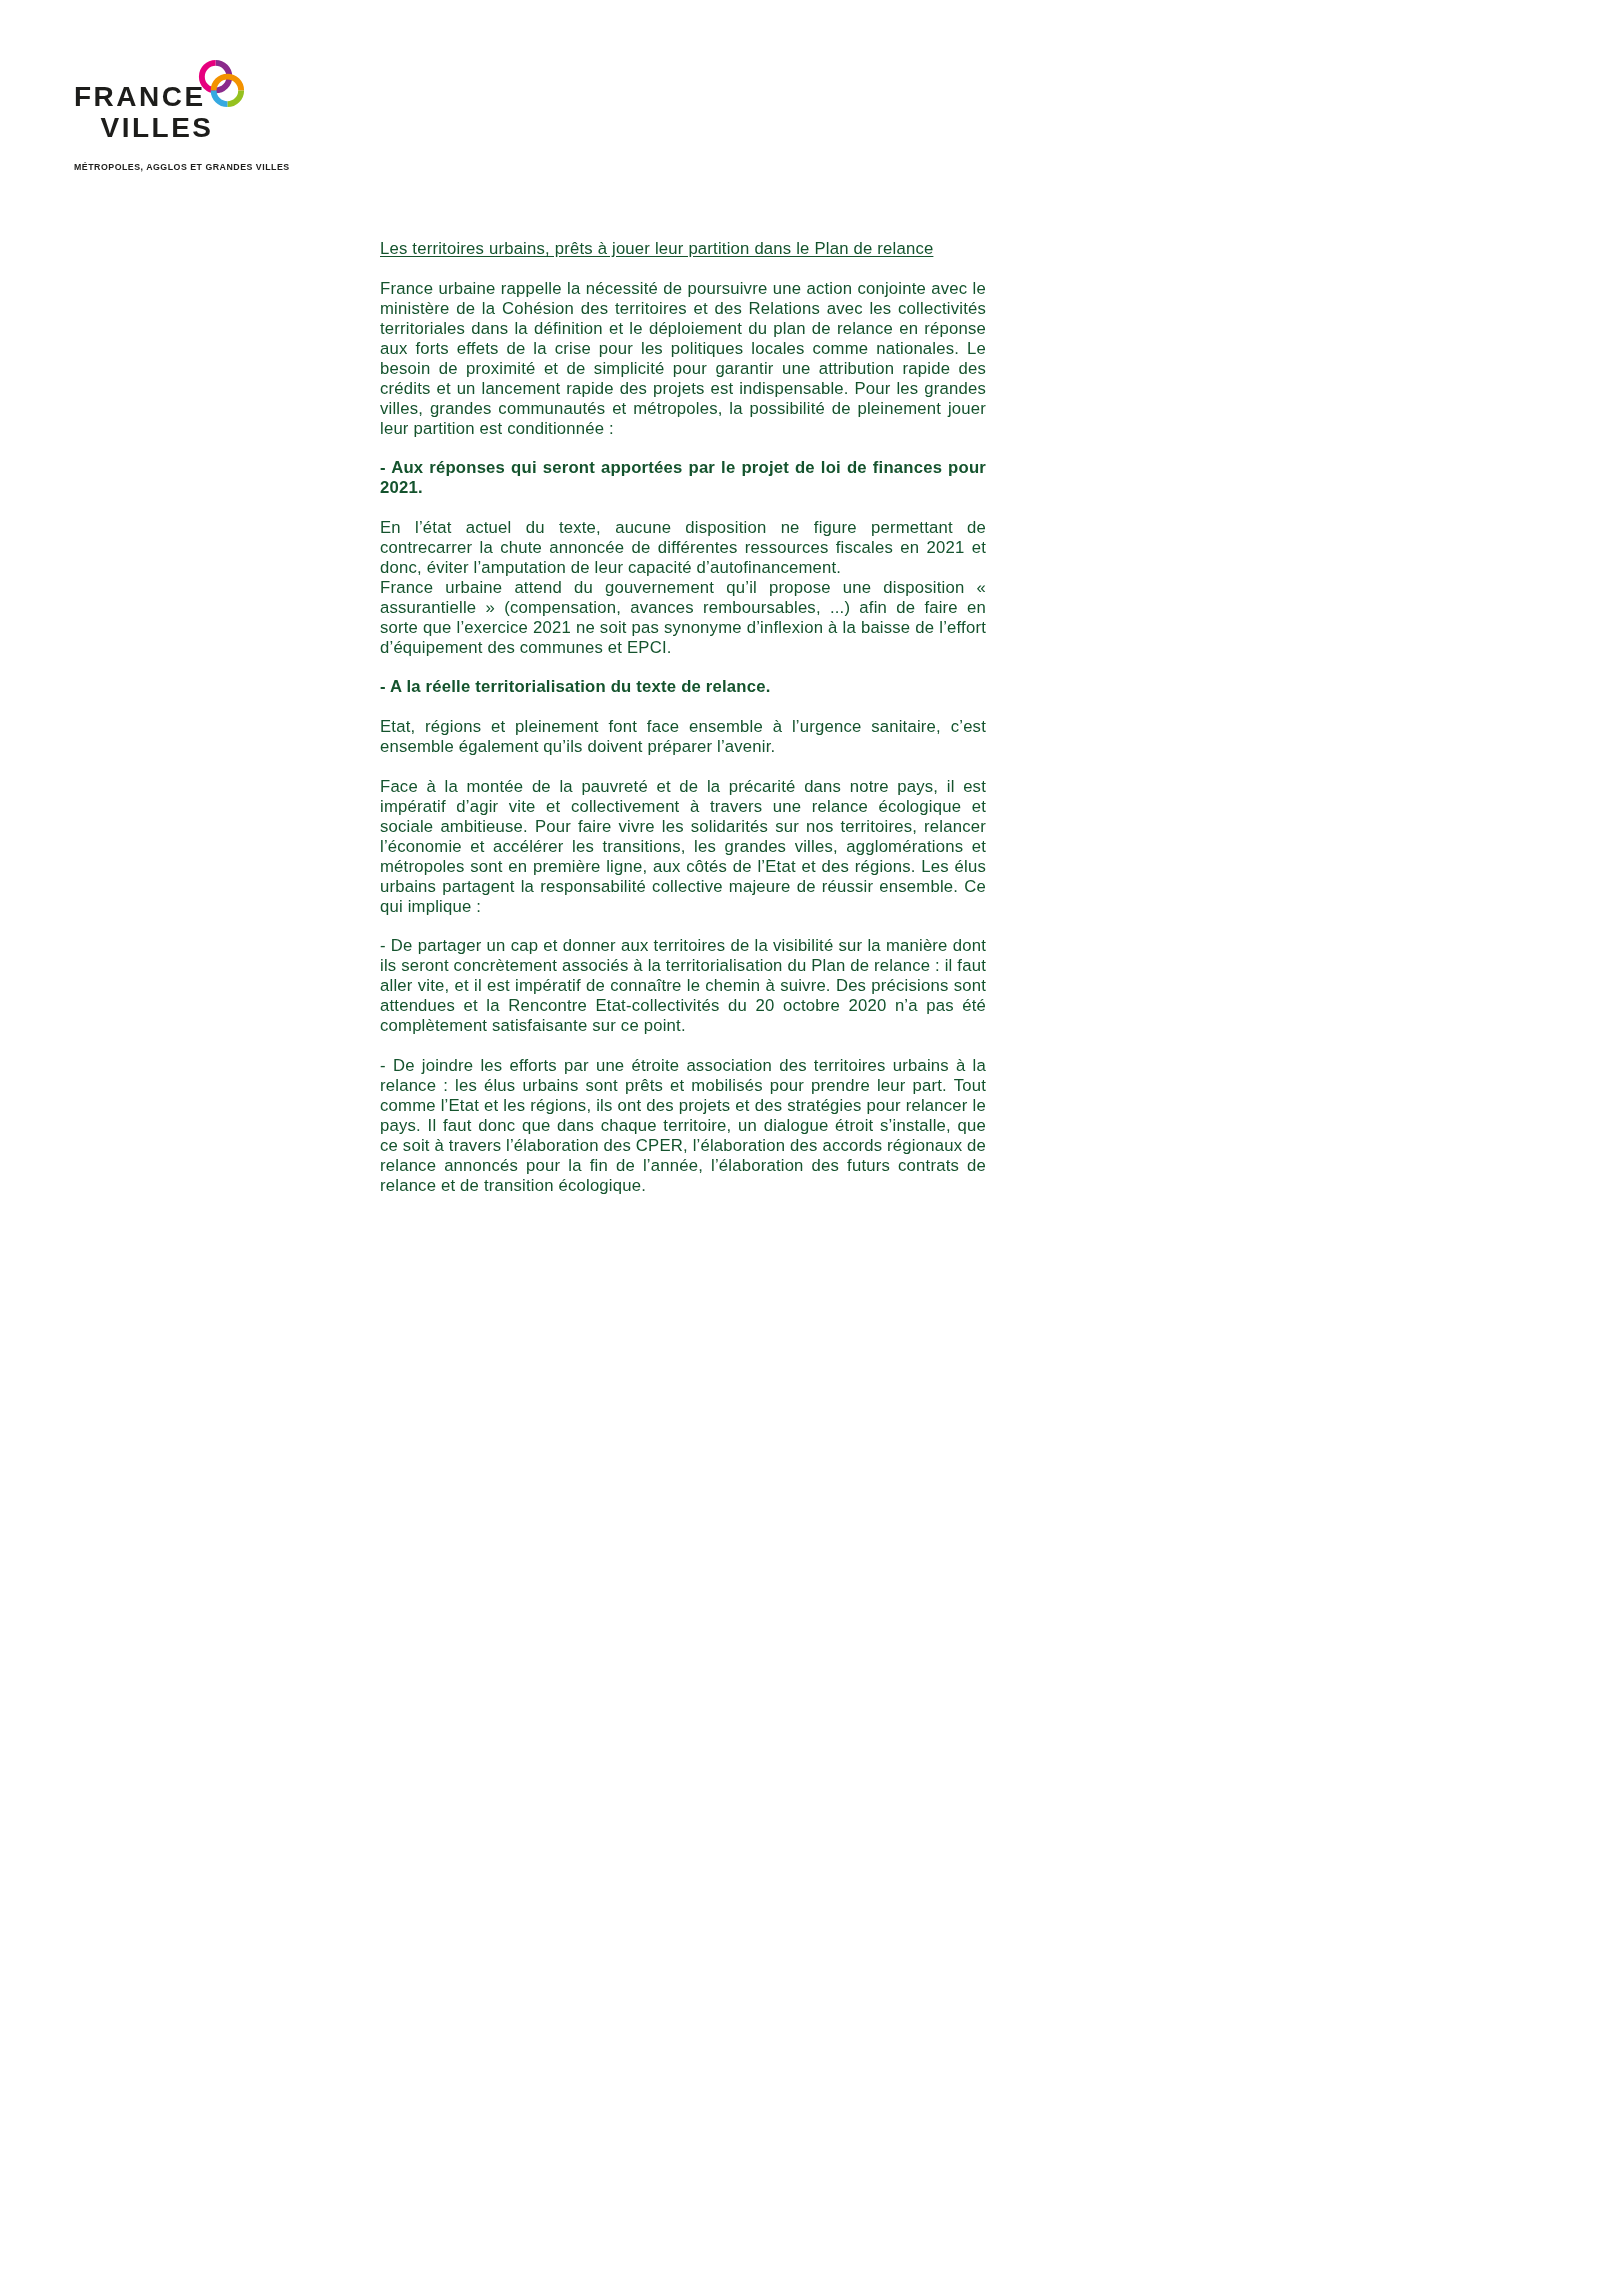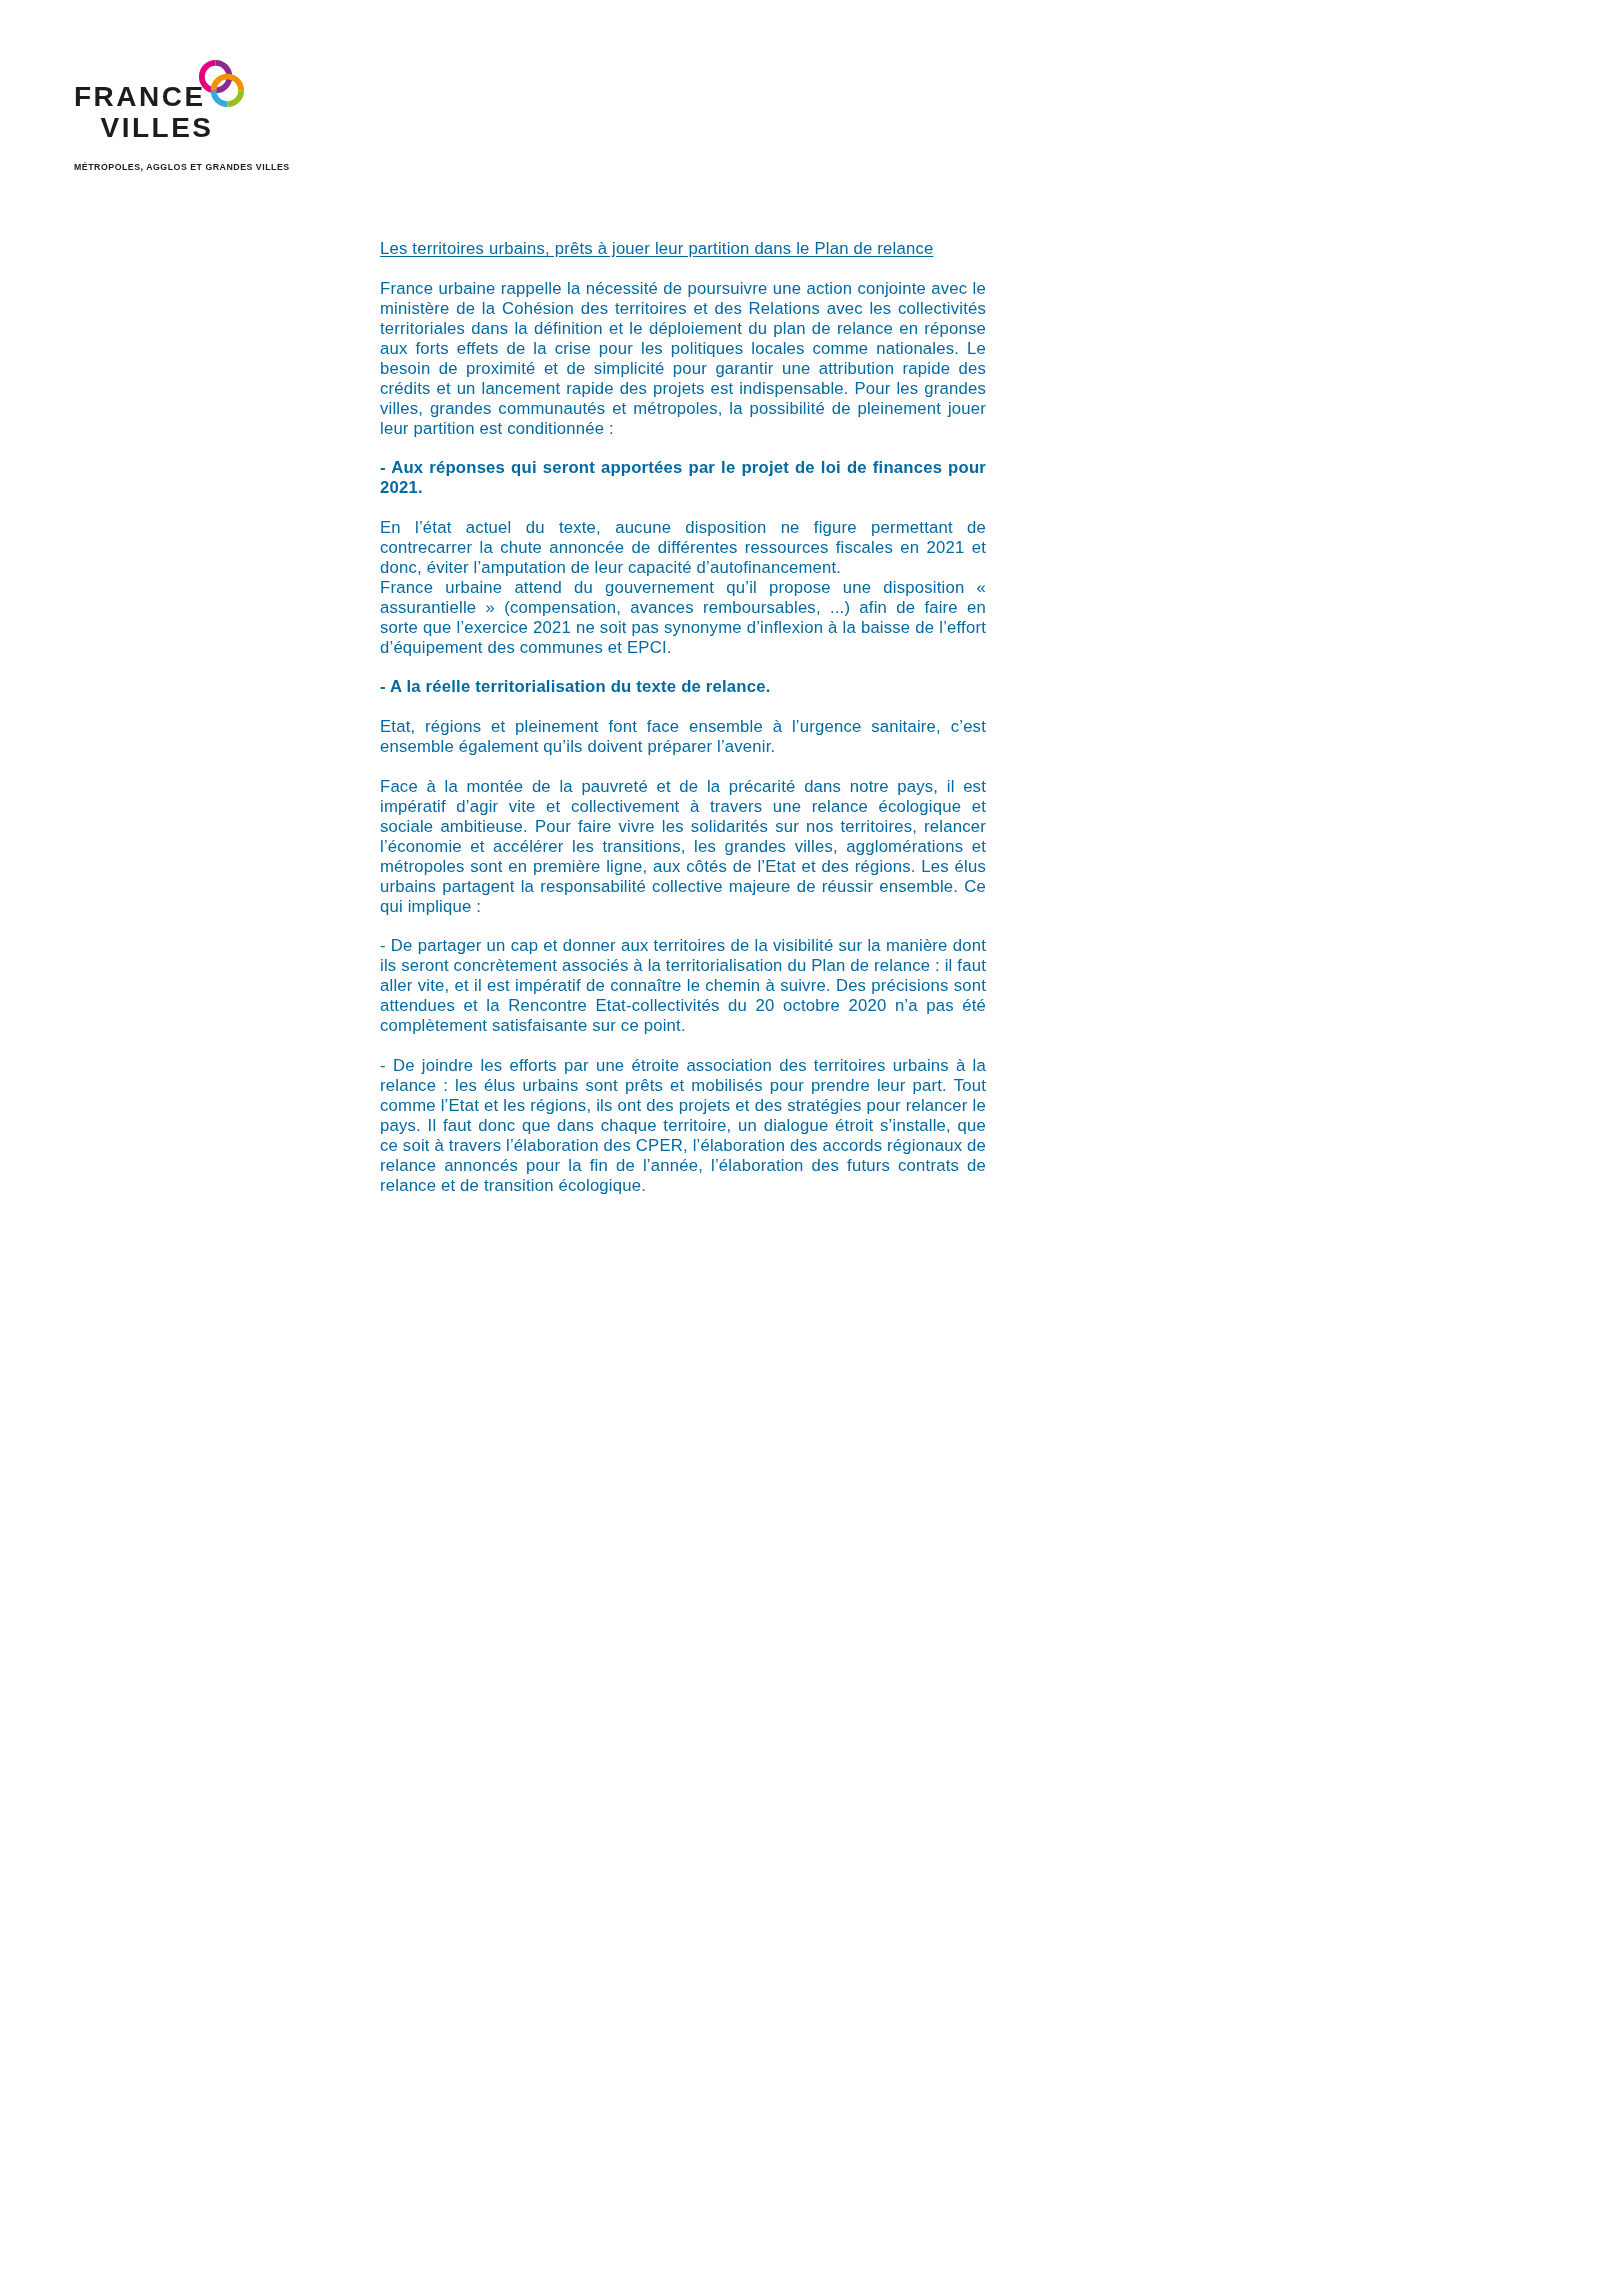--- a/index.html
+++ b/index.html
@@ -48,21 +48,21 @@
     letter-spacing: 0.5px;
     white-space: nowrap;
   }
 
   
   .content {
     position: absolute;
     left: 380px;
     top: 239px;
     width: 606px;
-    color: #0369a1;
+    color: #14532d;
     font-size: 16.7px;
     line-height: 20px;
     letter-spacing: 0.2px;
     text-align: justify;
   }
   .block {
     margin: 0 0 19.6px 0;
     white-space: pre-line;
   }
   .block.title {

